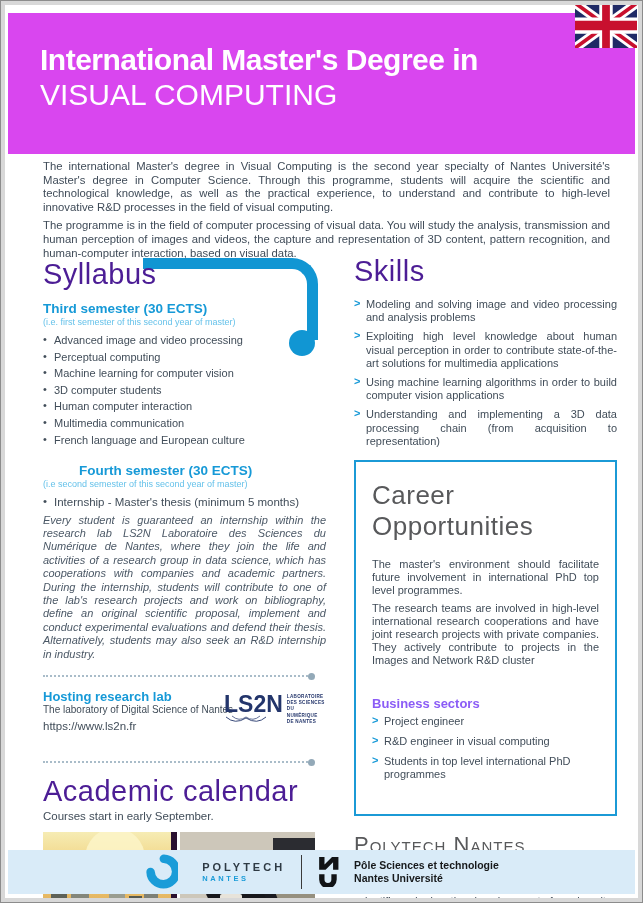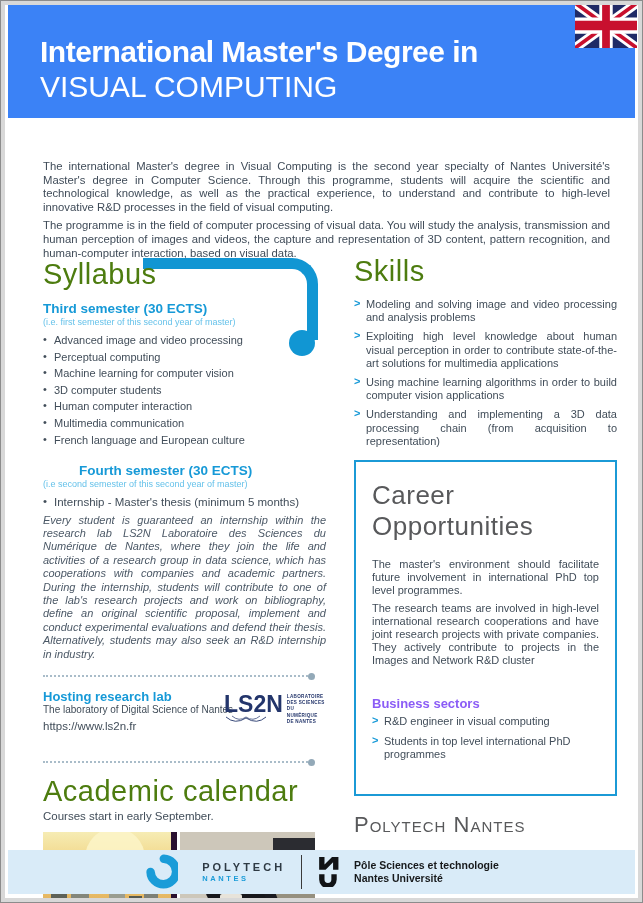--- a/index.html
+++ b/index.html
@@ -1,37 +1,37 @@
 <!DOCTYPE html>
 <html><head>
 <meta charset="utf-8">
 <style>
   * { margin:0; padding:0; box-sizing:border-box; }
   html,body { background:#d8d8d8; font-family:"Liberation Sans", sans-serif; }
   .sheet { width:643px; height:903px; border:1px solid #8c8c8c; background:#d8d8d8; padding:4px; margin:0 auto; }
   .page { position:relative; width:100%; height:100%; background:#ffffff; overflow:hidden; }
 
   
-  .header { position:absolute; left:3px; top:0; right:3px; height:113px; background:#3b82f6; }
+  .header { position:absolute; left:3px; top:8px; right:3px; height:141px; background:#d946ef; }
   .header .titles { padding:30px 0 0 32px; color:#fff; }
   .title-l1 { font-size:30px; font-weight:700; letter-spacing:-0.5px; line-height:34px; }
   .title-l2 { font-size:30px; font-weight:400; letter-spacing:0px; line-height:36px; }
   .flag { position:absolute; top:-2px; right:1px; width:62px; height:45px; z-index:3; }
 
   
   .intro { position:absolute; left:38px; top:155px; width:567px; color:#3f4b58; }
   .intro p { font-size:11.3px; line-height:13.6px; text-align:justify; margin-bottom:5px; }
 
   
   .connector { position:absolute; left:138px; top:253px; width:175px; height:82px;
                border-top:11px solid #1196d3; border-right:11px solid #1196d3; border-top-right-radius:26px; }
   .connector::after { content:""; position:absolute; right:-8px; bottom:-16px; width:26px; height:26px;
                border-radius:50%; background:#1196d3; }
 
-  h2.big { font-size:29px; font-weight:400; color:#4d7c0f; letter-spacing:0.5px; }
+  h2.big { font-size:29px; font-weight:400; color:#4c1d95; letter-spacing:0.5px; }
 
   
   .leftcol { position:absolute; left:38px; top:253px; width:283px; }
   .sem-title { font-size:13.5px; font-weight:700; color:#1699d7; margin-top:10px; }
   .sem-sub { font-size:9px; color:#66c2ea; margin-top:1px; margin-bottom:7px; }
   ul.bullets { list-style:none; }
   ul.bullets li { position:relative; padding-left:11px; font-size:11px; color:#414d59; margin-bottom:4.6px; }
   ul.bullets li::before { content:"\2022"; position:absolute; left:0; top:-1px; color:#414d59; }
   ul.bullets.single li { font-size:11.5px; margin-bottom:6px; }
   .lab-desc { font-size:11px; font-style:italic; color:#4b5866; text-align:justify; line-height:13.4px; margin-top:2px; }
@@ -200,20 +200,21 @@
       <li>Using machine learning algorithms in order to build computer vision applications</li>
       <li>Understanding and implementing a 3D data processing chain (from acquisition to representation)</li>
     </ul>
 
     <div class="career-box">
       <h2>Career Opportunities</h2>
       <p>The master's environment should facilitate future involvement in international PhD top level programmes.</p>
       <p>The research teams are involved in high-level international research cooperations and have joint research projects with private companies. They actively contribute to projects in the Images and Network R&amp;D cluster</p>
       <div class="biz-title">Business sectors</div>
       <ul class="chev">
+        <li>Project engineer</li>
         <li>R&amp;D engineer in visual computing</li>
         <li>Students in top level international PhD programmes</li>
       </ul>
     </div>
 
     <div class="poly-head">Polytech Nantes</div>
     <p class="poly-p">As the graduate school of engineering of Nantes Université, Polytech Nantes benefits from the scientific and educational environment of a university.</p>
 
   </div>
 

